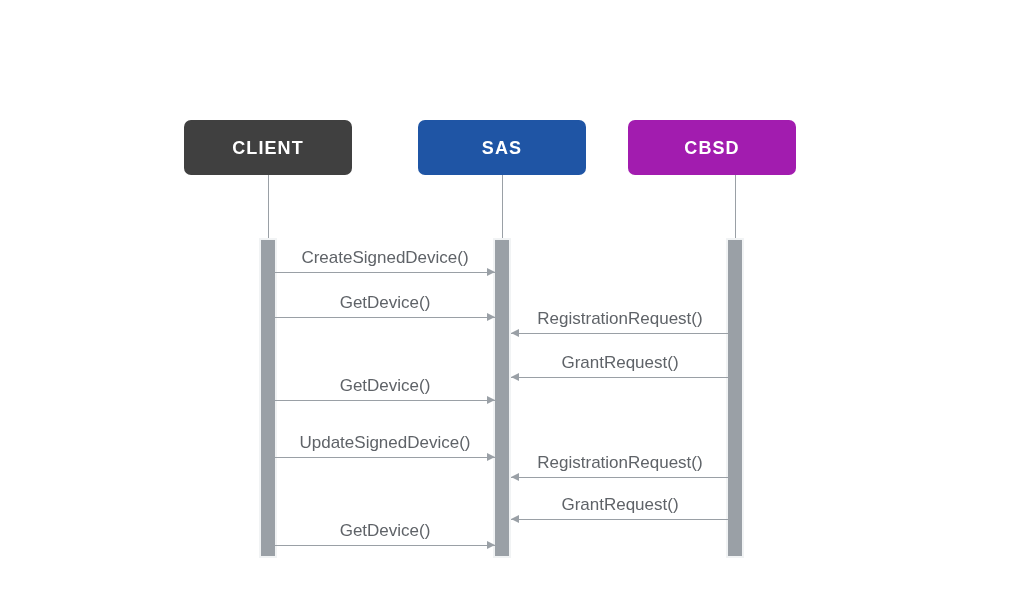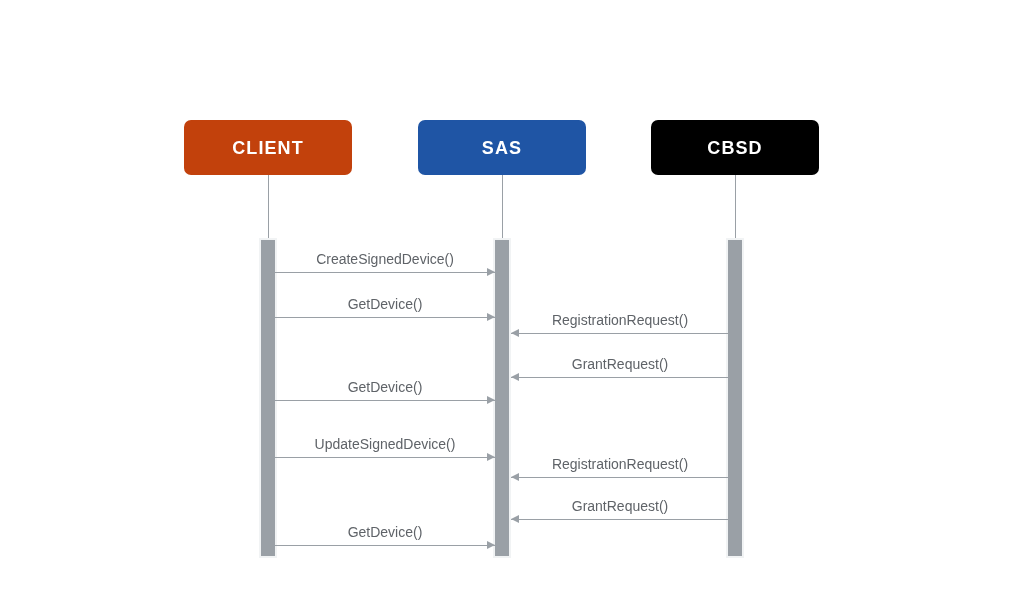--- a/index.html
+++ b/index.html
@@ -108,44 +108,44 @@
     left: 0;
     border-right: 8px solid #9aa0a6;
   }
   .msg-label {
     position: absolute;
     left: 0;
     width: 100%;
     bottom: 6px;
     text-align: center;
     color: #5f6368;
-    font-size: 14px;
+    font-size: 17px;
     font-weight: 400;
     line-height: 1;
     white-space: nowrap;
   }
 </style>
 </head>
 <body>
 
 <div id="canvas">
 
   <div class="title-banner">
     <span class="title-text">Device management</span>
   </div>
 
-  <div class="participant" style="left:184px;background:#c2410c;">
+  <div class="participant" style="left:184px;background:#404040;">
     <span class="p-label">CLIENT</span>
   </div>
 
   <div class="participant" style="left:418px;background:#1f55a5;align-items:center;">
     <span class="p-label">SAS</span>
   </div>
 
-  <div class="participant" style="left:651px;background:#000000;">
+  <div class="participant" style="left:628px;background:#a21caf;">
     <span class="p-label">CBSD</span>
   </div>
 
   <div class="lifeline" style="left:268px;top:175px;height:65px;"></div>
   <div class="lifeline" style="left:502px;top:175px;height:65px;"></div>
   <div class="lifeline" style="left:735px;top:175px;height:65px;"></div>
 
   <div class="activation" style="left:261px;top:240px;height:316px;"></div>
   <div class="activation" style="left:495px;top:240px;height:316px;"></div>
   <div class="activation" style="left:728px;top:240px;height:316px;"></div>

